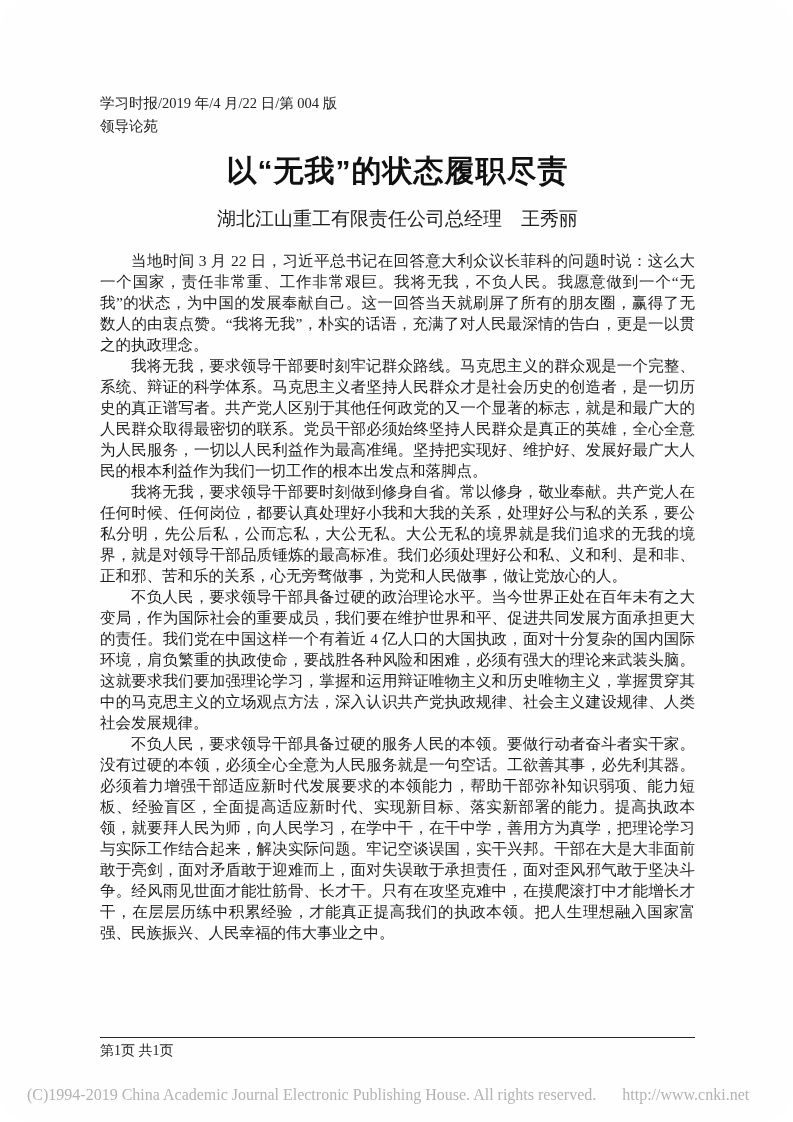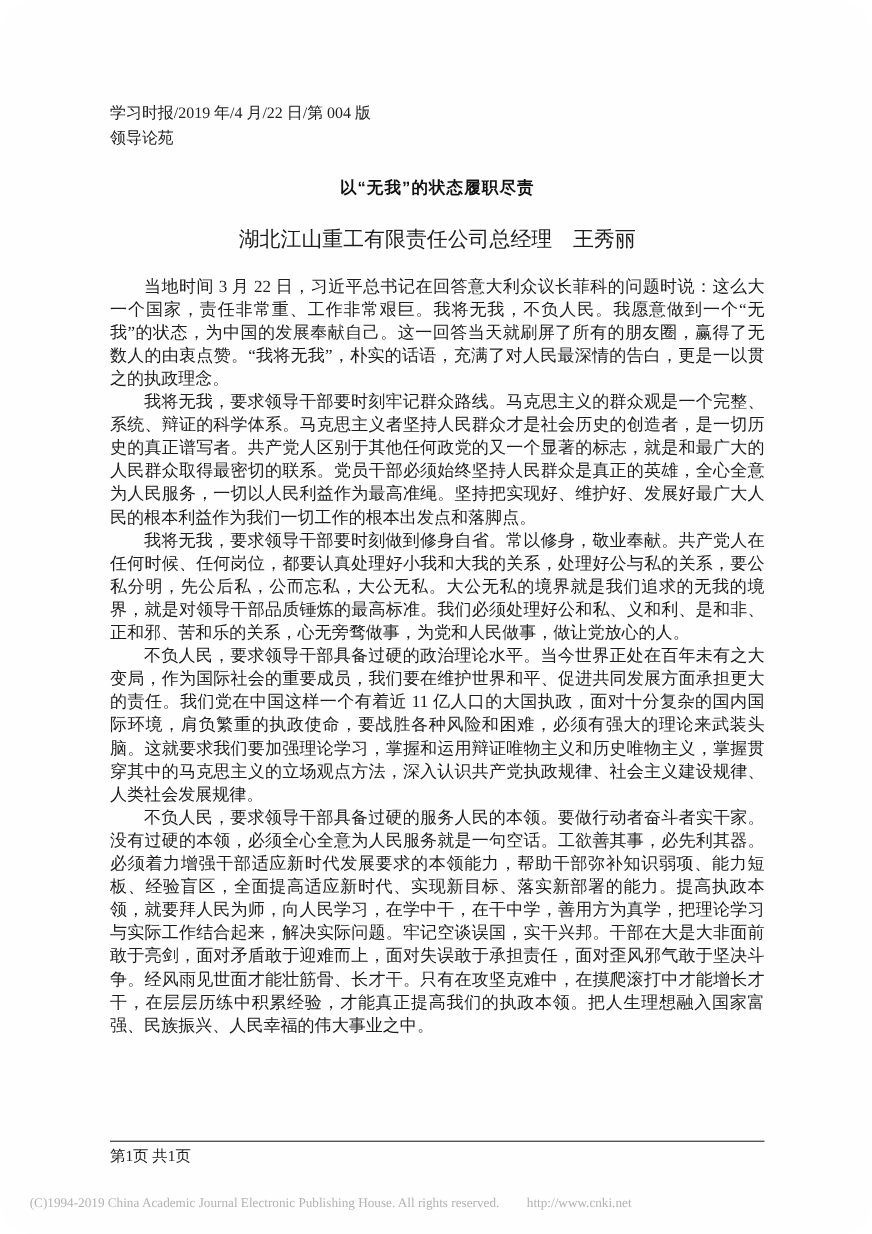--- a/index.html
+++ b/index.html
@@ -31,21 +31,21 @@
     padding-top: 92px;
     font-size: 14.5px;
     line-height: 23px;
     color: #222222;
   }
   .title {
     margin: 18px 0 0 0;
     text-align: center;
     font-family: "Liberation Sans", "DejaVu Sans", sans-serif;
     font-weight: bold;
-    font-size: 15px;
+    font-size: 30px;
     line-height: 30px;
     color: #111111;
     letter-spacing: 1px;
   }
   .byline {
     margin-top: 23px;
     text-align: center;
     font-size: 19px;
     line-height: 20px;
     color: #1d1d1d;
@@ -76,21 +76,21 @@
     width: 595px;
     top: 1042px;
     font-size: 14px;
     font-weight: 400;
     color: #1d1d1d;
   }
   .copyright {
     position: absolute;
     left: 27px;
     top: 1086px;
-    font-size: 12px;
+    font-size: 16px;
     color: #b3b3b3;
     white-space: nowrap;
   }
   .copyright .cnki-url {
     margin-left: 22px;
   }
 </style>
 </head>
 <body>
 
@@ -104,21 +104,21 @@
     </div>
 
     <h1 class="title">以“无我”的状态履职尽责</h1>
 
     <div class="byline">湖北江山重工有限责任公司总经理　王秀丽</div>
 
     <div class="body-text">
       <p>当地时间 3 月 22 日，习近平总书记在回答意大利众议长菲科的问题时说：这么大一个国家，责任非常重、工作非常艰巨。我将无我，不负人民。我愿意做到一个“无我”的状态，为中国的发展奉献自己。这一回答当天就刷屏了所有的朋友圈，赢得了无数人的由衷点赞。“我将无我”，朴实的话语，充满了对人民最深情的告白，更是一以贯之的执政理念。</p>
       <p>我将无我，要求领导干部要时刻牢记群众路线。马克思主义的群众观是一个完整、系统、辩证的科学体系。马克思主义者坚持人民群众才是社会历史的创造者，是一切历史的真正谱写者。共产党人区别于其他任何政党的又一个显著的标志，就是和最广大的人民群众取得最密切的联系。党员干部必须始终坚持人民群众是真正的英雄，全心全意为人民服务，一切以人民利益作为最高准绳。坚持把实现好、维护好、发展好最广大人民的根本利益作为我们一切工作的根本出发点和落脚点。</p>
       <p>我将无我，要求领导干部要时刻做到修身自省。常以修身，敬业奉献。共产党人在任何时候、任何岗位，都要认真处理好小我和大我的关系，处理好公与私的关系，要公私分明，先公后私，公而忘私，大公无私。大公无私的境界就是我们追求的无我的境界，就是对领导干部品质锤炼的最高标准。我们必须处理好公和私、义和利、是和非、正和邪、苦和乐的关系，心无旁骛做事，为党和人民做事，做让党放心的人。</p>
-      <p>不负人民，要求领导干部具备过硬的政治理论水平。当今世界正处在百年未有之大变局，作为国际社会的重要成员，我们要在维护世界和平、促进共同发展方面承担更大的责任。我们党在中国这样一个有着近 11 亿人口的大国执政，面对十分复杂的国内国际环境，肩负繁重的执政使命，要战胜各种风险和困难，必须有强大的理论来武装头脑。这就要求我们要加强理论学习，掌握和运用辩证唯物主义和历史唯物主义，掌握贯穿其中的马克思主义的立场观点方法，深入认识共产党执政规律、社会主义建设规律、人类社会发展规律。</p>
+      <p>不负人民，要求领导干部具备过硬的政治理论水平。当今世界正处在百年未有之大变局，作为国际社会的重要成员，我们要在维护世界和平、促进共同发展方面承担更大的责任。我们党在中国这样一个有着近 4 亿人口的大国执政，面对十分复杂的国内国际环境，肩负繁重的执政使命，要战胜各种风险和困难，必须有强大的理论来武装头脑。这就要求我们要加强理论学习，掌握和运用辩证唯物主义和历史唯物主义，掌握贯穿其中的马克思主义的立场观点方法，深入认识共产党执政规律、社会主义建设规律、人类社会发展规律。</p>
       <p>不负人民，要求领导干部具备过硬的服务人民的本领。要做行动者奋斗者实干家。没有过硬的本领，必须全心全意为人民服务就是一句空话。工欲善其事，必先利其器。必须着力增强干部适应新时代发展要求的本领能力，帮助干部弥补知识弱项、能力短板、经验盲区，全面提高适应新时代、实现新目标、落实新部署的能力。提高执政本领，就要拜人民为师，向人民学习，在学中干，在干中学，善用方为真学，把理论学习与实际工作结合起来，解决实际问题。牢记空谈误国，实干兴邦。干部在大是大非面前敢于亮剑，面对矛盾敢于迎难而上，面对失误敢于承担责任，面对歪风邪气敢于坚决斗争。经风雨见世面才能壮筋骨、长才干。只有在攻坚克难中，在摸爬滚打中才能增长才干，在层层历练中积累经验，才能真正提高我们的执政本领。把人生理想融入国家富强、民族振兴、人民幸福的伟大事业之中。</p>
     </div>
 
   </div>
 
   <div class="footer-rule"></div>
 
   <div class="page-indicator">第1页 共1页</div>
 
   <div class="copyright">

